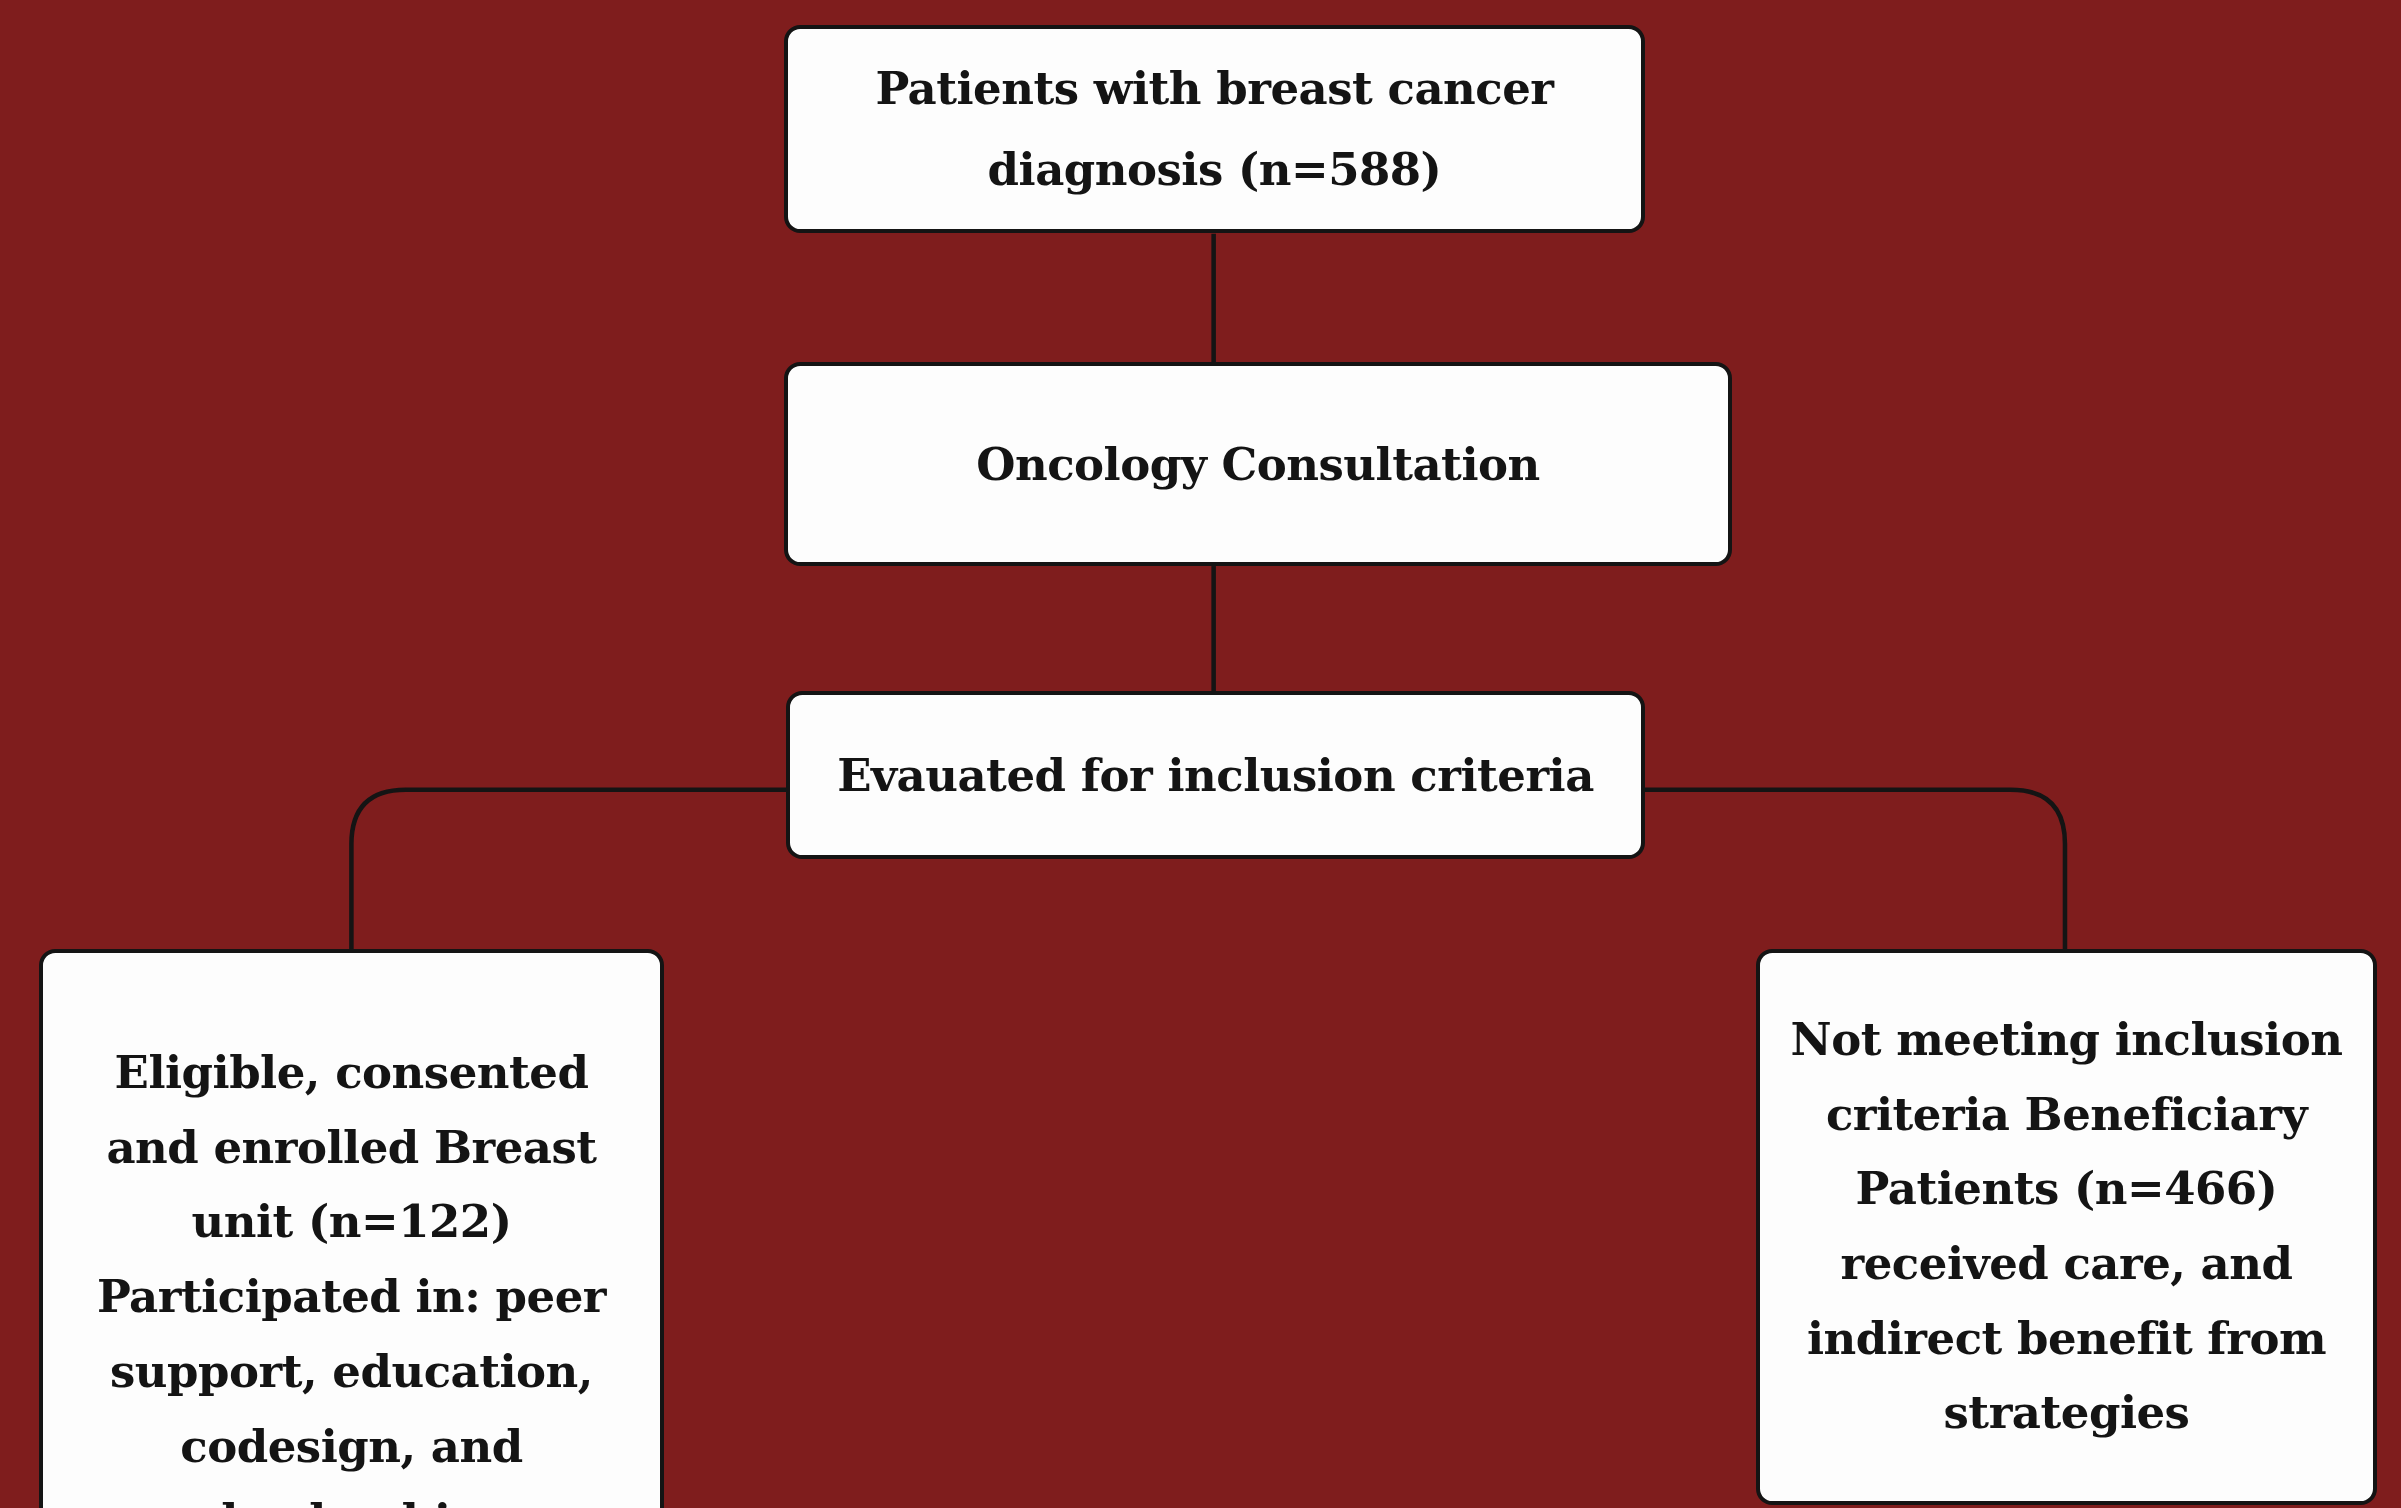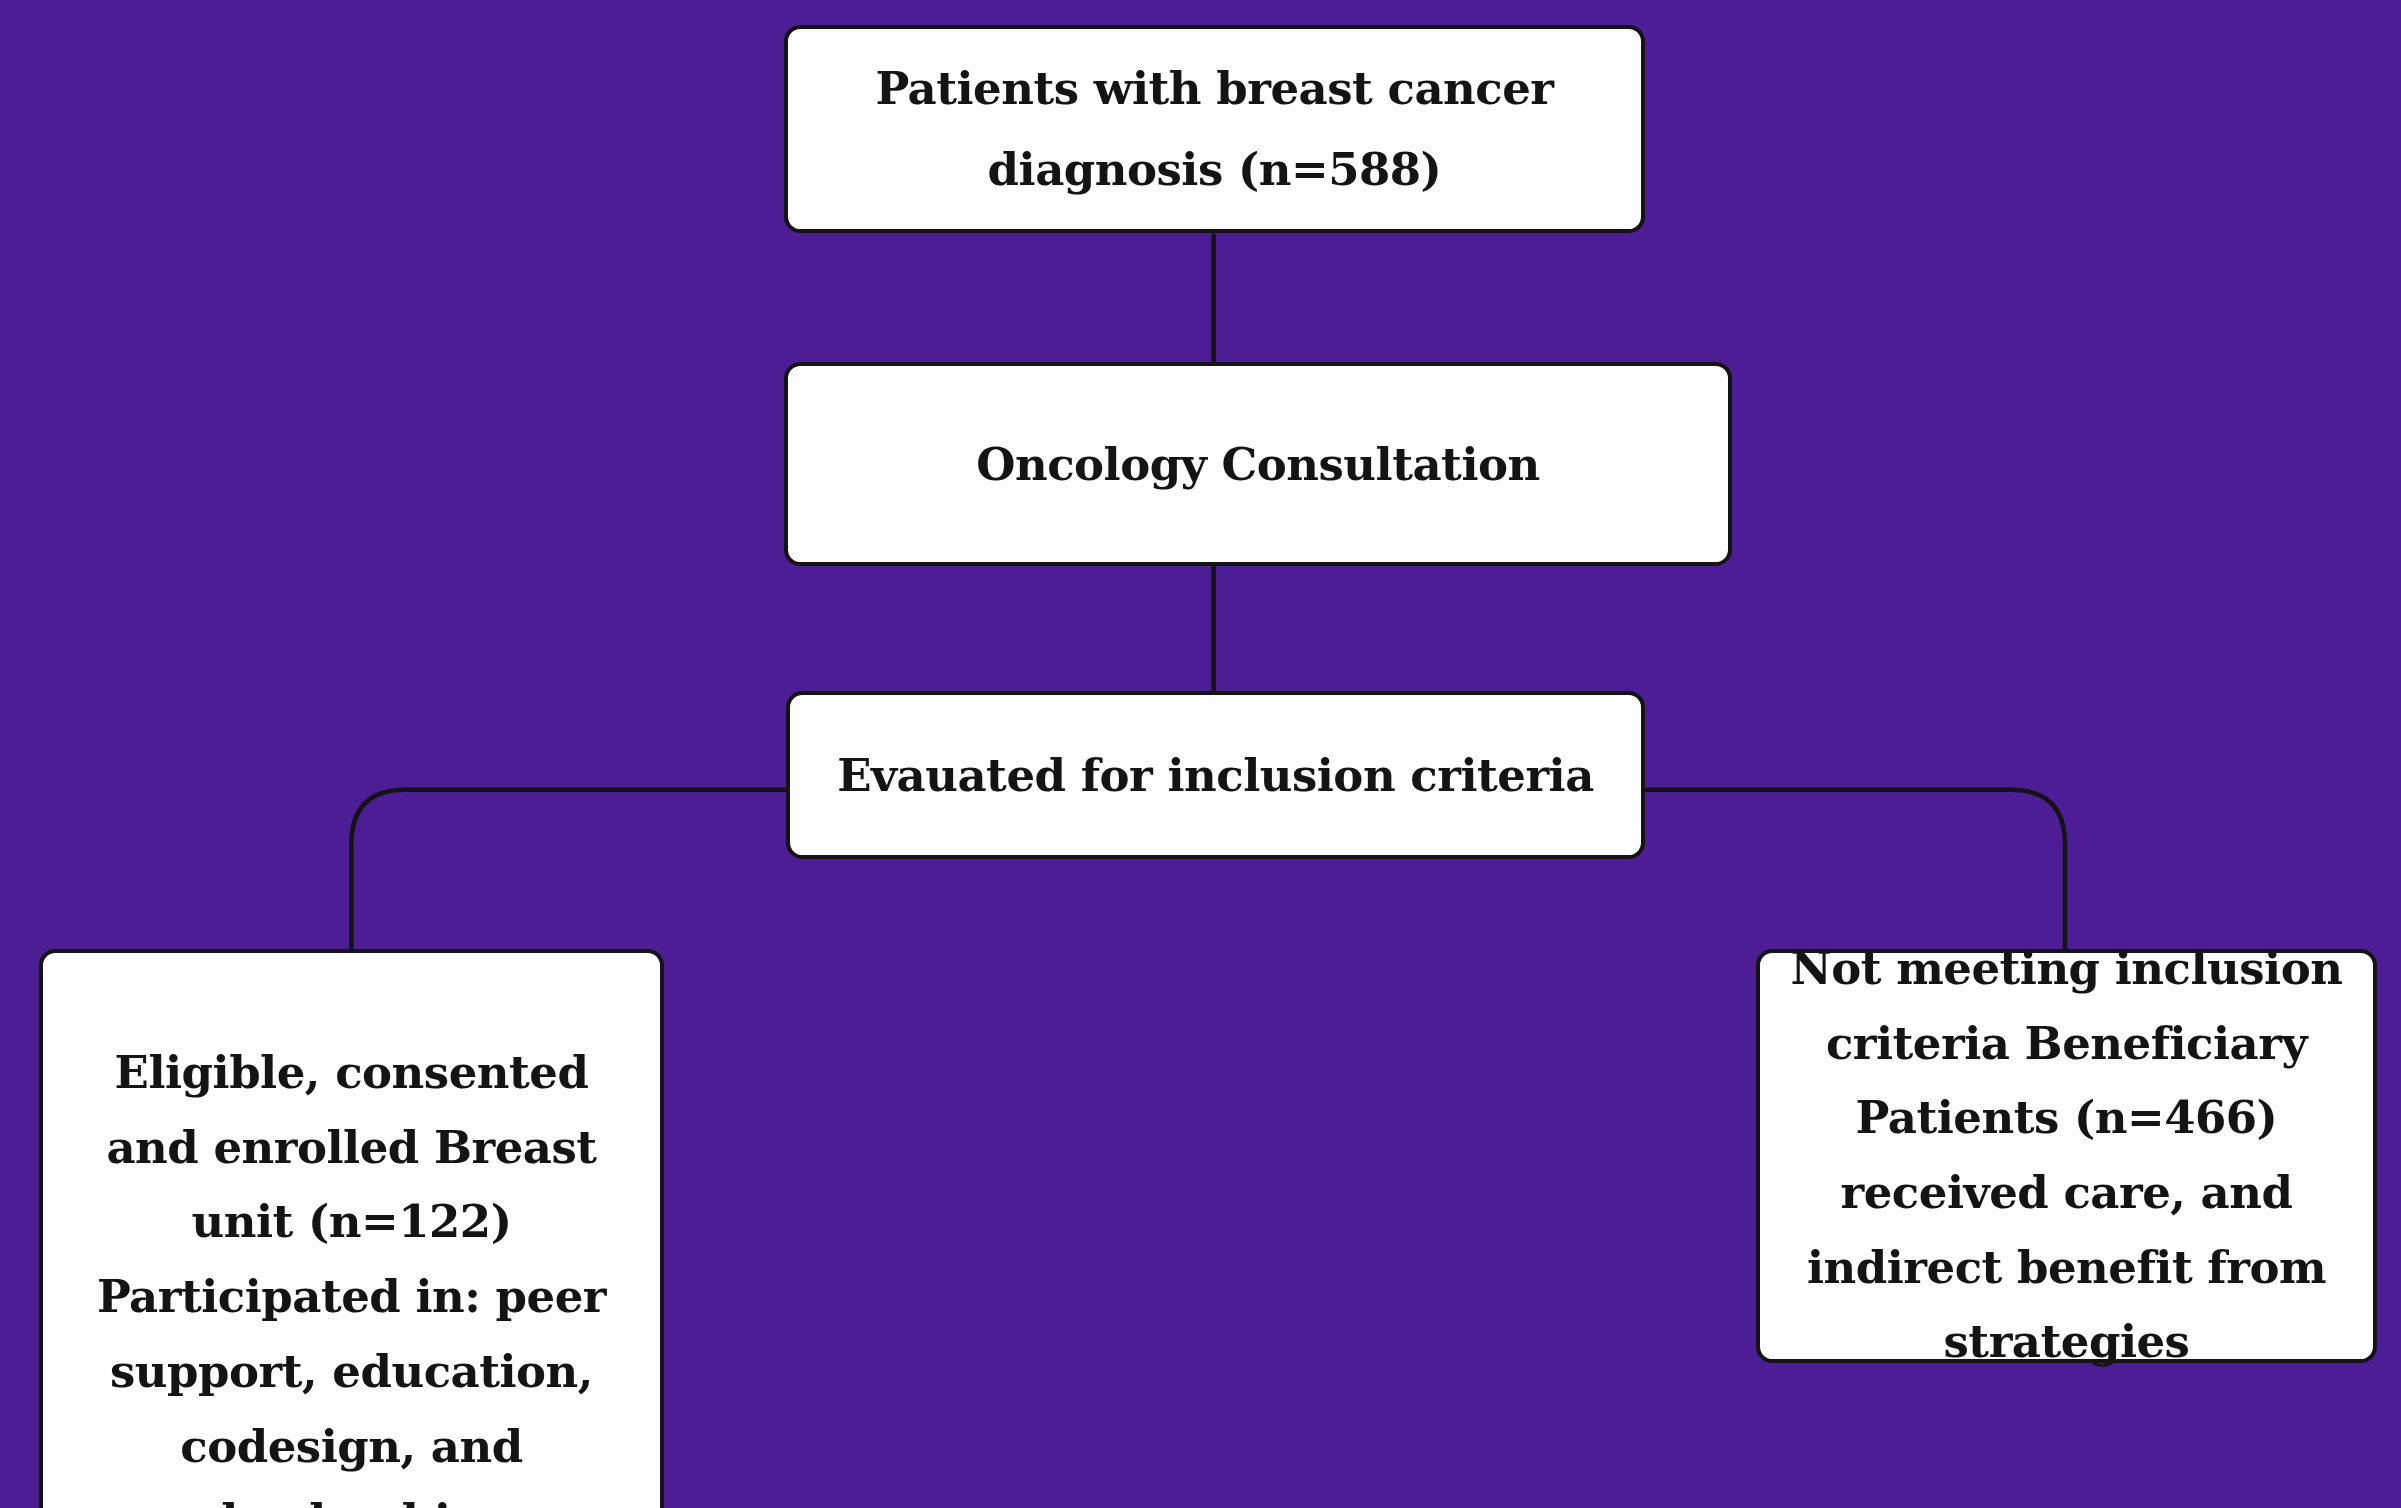--- a/index.html
+++ b/index.html
@@ -4,21 +4,21 @@
 <style>
   html, body {
     margin: 0;
     padding: 0;
     background: #ffffff;
   }
   .canvas {
     position: relative;
     width: 2401px;
     height: 1508px;
-    background: #4c1d95;
+    background: #7f1d1d;
     font-family: "DejaVu Serif", "Liberation Serif", serif;
     overflow: hidden;
   }
   .edges-layer {
     position: absolute;
     left: 0;
     top: 0;
     width: 2401px;
     height: 1508px;
   }
@@ -47,21 +47,21 @@
     font-size: 45px;
     line-height: 1.66;
     letter-spacing: -0.5px;
     padding: 0 9px;
   }
   
   .node-patients     { left: 784px;  top: 25px;   width: 861px; height: 208px; }
   .node-consultation { left: 784px;  top: 362px;  width: 948px; height: 204px; }
   .node-evaluation   { left: 786px;  top: 691px;  width: 859px; height: 168px; }
   .node-enrolled     { left: 39px;   top: 949px; width: 625px; height: 697px; }
-  .node-beneficiary  { left: 1756px; top: 949px; width: 621px; height: 414px; }
+  .node-beneficiary  { left: 1756px; top: 949px; width: 621px; height: 556px; }
   .node-patients .node-label,
   .node-consultation .node-label,
   .node-evaluation .node-label { line-height: 1.8; }
 </style>
 </head>
 <body>
 
 <div class="canvas">
 
   <svg class="edges-layer" viewBox="0 0 2651 1665" xmlns="http://www.w3.org/2000/svg">

